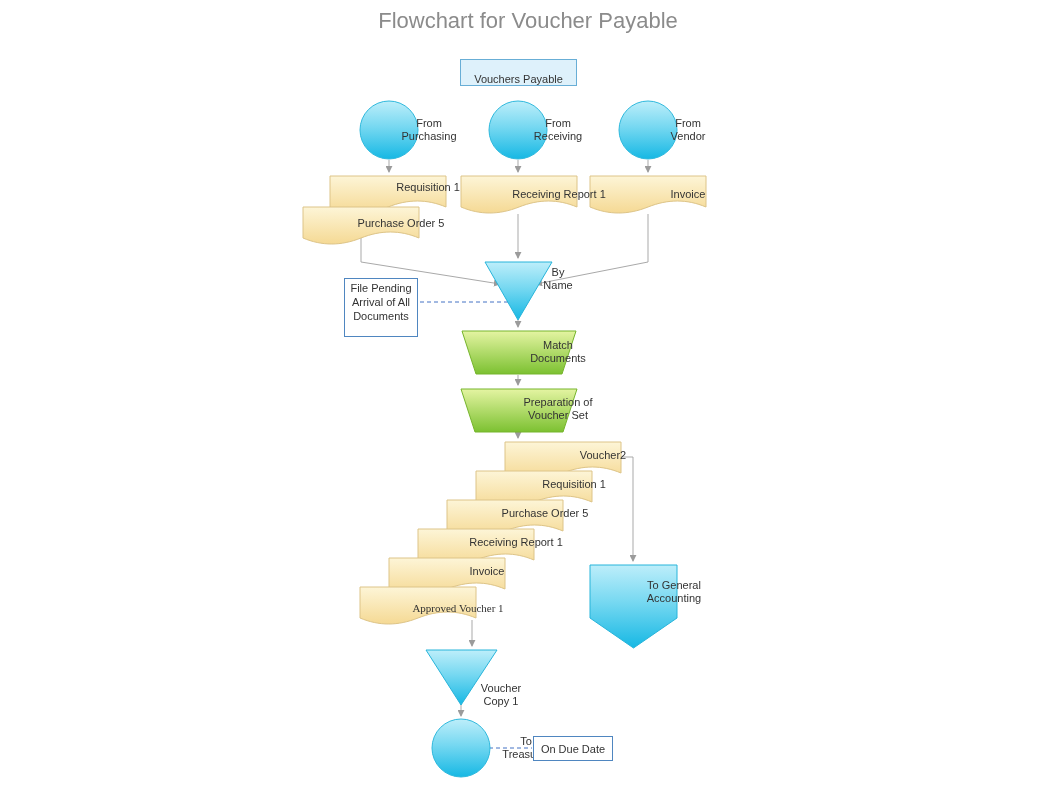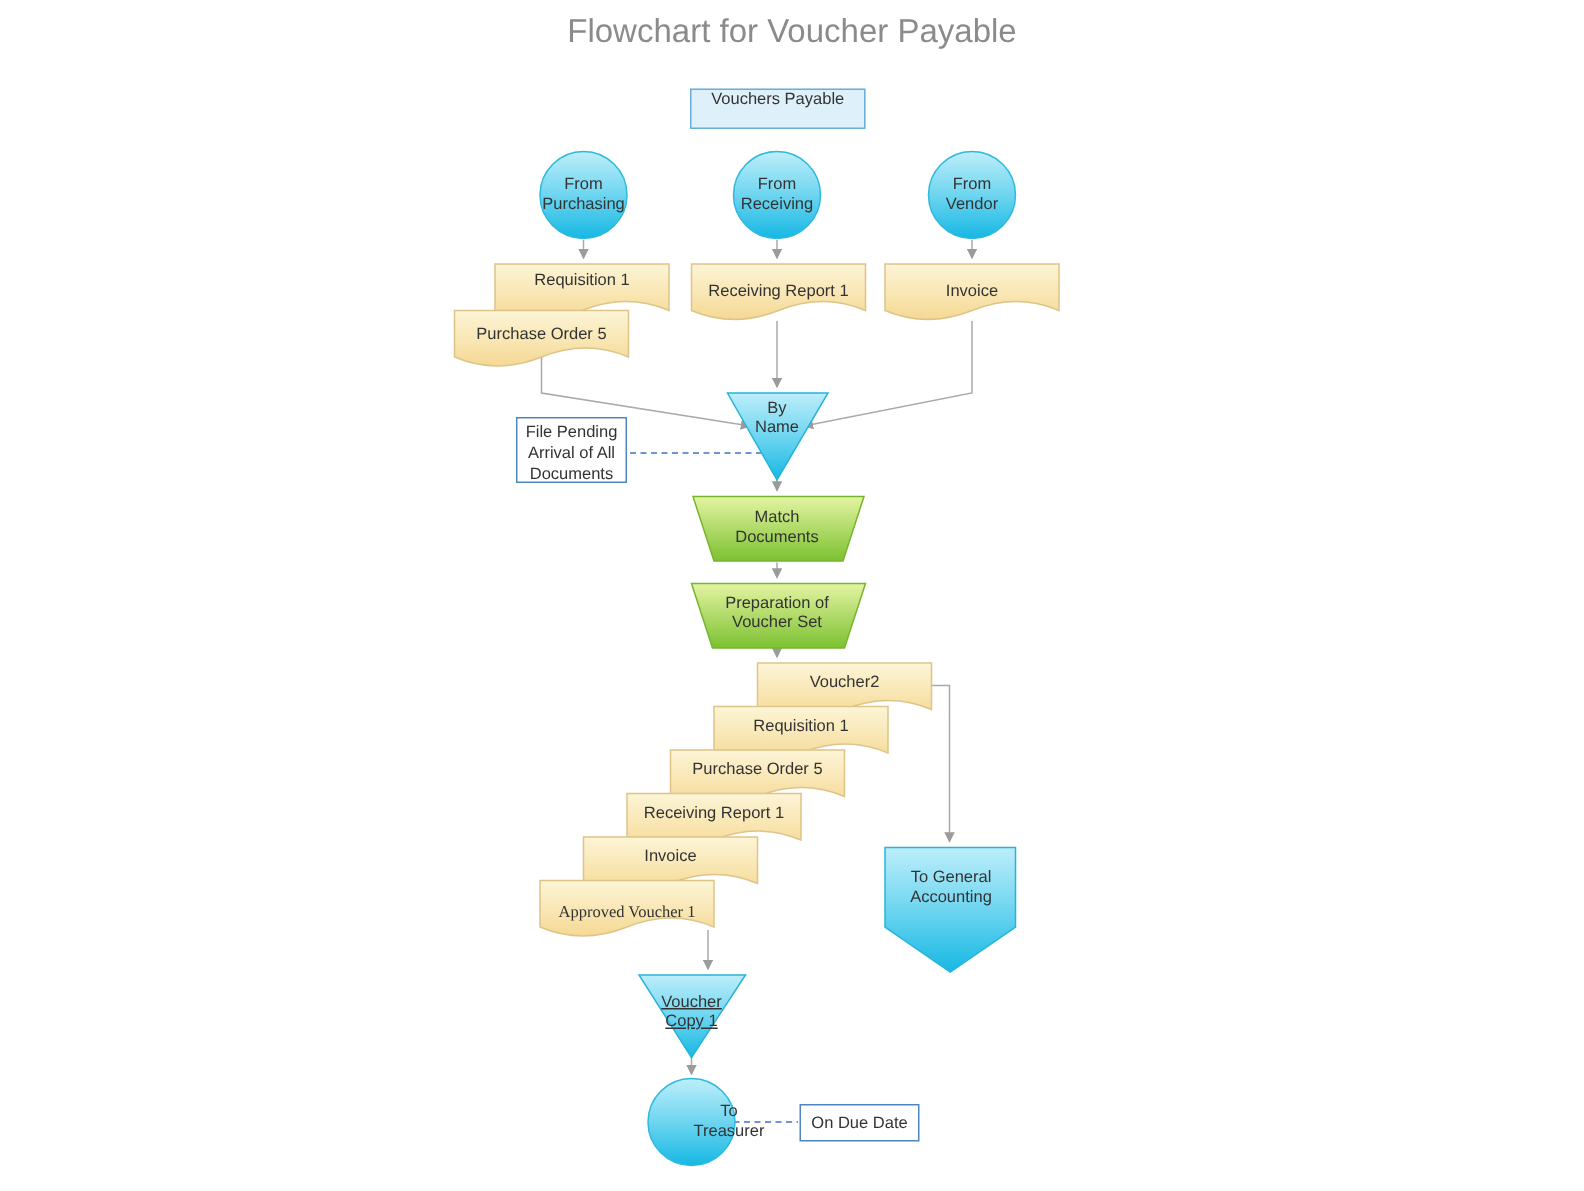--- a/index.html
+++ b/index.html
@@ -7,33 +7,33 @@
     position:relative;width:1056px;height:794px;background:#fff;overflow:hidden;
     font-family:"Liberation Sans", sans-serif;
   }
   .title{
     position:absolute;left:0;top:8px;width:1056px;text-align:center;
     font-size:22px;color:#8b8b8b;
   }
   svg.diagram{position:absolute;left:0;top:0;z-index:1;}
   .lbl{
     position:absolute;z-index:3;font-size:11px;line-height:13px;color:#333;
-    text-align:center;pointer-events:none;
+    text-align:center;pointer-events:none;margin-left:40px;
   }
   .terminator{
     position:absolute;z-index:2;left:460px;top:59px;width:117px;height:27px;
     background:#def1fb;border:1px solid #68aed6;box-sizing:border-box;
-    display:flex;align-items:flex-start;justify-content:center;
+    display:flex;align-items:flex-end;justify-content:center;
     font-size:11px;color:#333;
   }
   .note{
     position:absolute;z-index:3;background:#ffffff;border:1px solid #4f86c0;
     box-sizing:border-box;font-size:11px;line-height:14px;color:#333;text-align:center;
   }
-  .note.file-pending{left:344px;top:278px;width:74px;height:44px;padding-top:2px;}
+  .note.file-pending{left:344px;top:278px;width:74px;height:59px;padding-top:2px;}
   .note.on-due-date{left:533px;top:736px;width:80px;height:25px;display:flex;align-items:center;justify-content:center;}
 </style>
 </head>
 <body>
 
 <div class="canvas">
 
   <div class="title">Flowchart for Voucher Payable</div>
 
   <svg class="diagram" width="1056" height="794" viewBox="0 0 1056 794">
@@ -123,21 +123,21 @@
   <div class="lbl" style="left:478px;top:396px;width:80px;">Preparation of Voucher Set</div>
 
   <div class="lbl" style="left:505px;top:449px;width:116px;">Voucher2</div>
   <div class="lbl" style="left:476px;top:478px;width:116px;">Requisition 1</div>
   <div class="lbl" style="left:447px;top:507px;width:116px;">Purchase Order 5</div>
   <div class="lbl" style="left:418px;top:536px;width:116px;">Receiving Report 1</div>
   <div class="lbl" style="left:389px;top:565px;width:116px;">Invoice</div>
   <div class="lbl" style="left:360px;top:602px;width:116px;font-family:Liberation Serif, serif;">Approved Voucher 1</div>
 
   <div class="lbl" style="left:592px;top:579px;width:84px;">To General Accounting</div>
-  <div class="lbl" style="left:433px;top:662px;width:56px;text-decoration:underline;">Voucher Copy 1</div>
+  <div class="lbl" style="left:433px;top:682px;width:56px;">Voucher Copy 1</div>
   <div class="lbl" style="left:433px;top:735px;width:56px;padding-left:25px;">To Treasurer</div>
 
   <div class="note file-pending">
     <span>File Pending Arrival of All Documents</span>
   </div>
   <div class="note on-due-date">
     <span>On Due Date</span>
   </div>
 
 </div>

